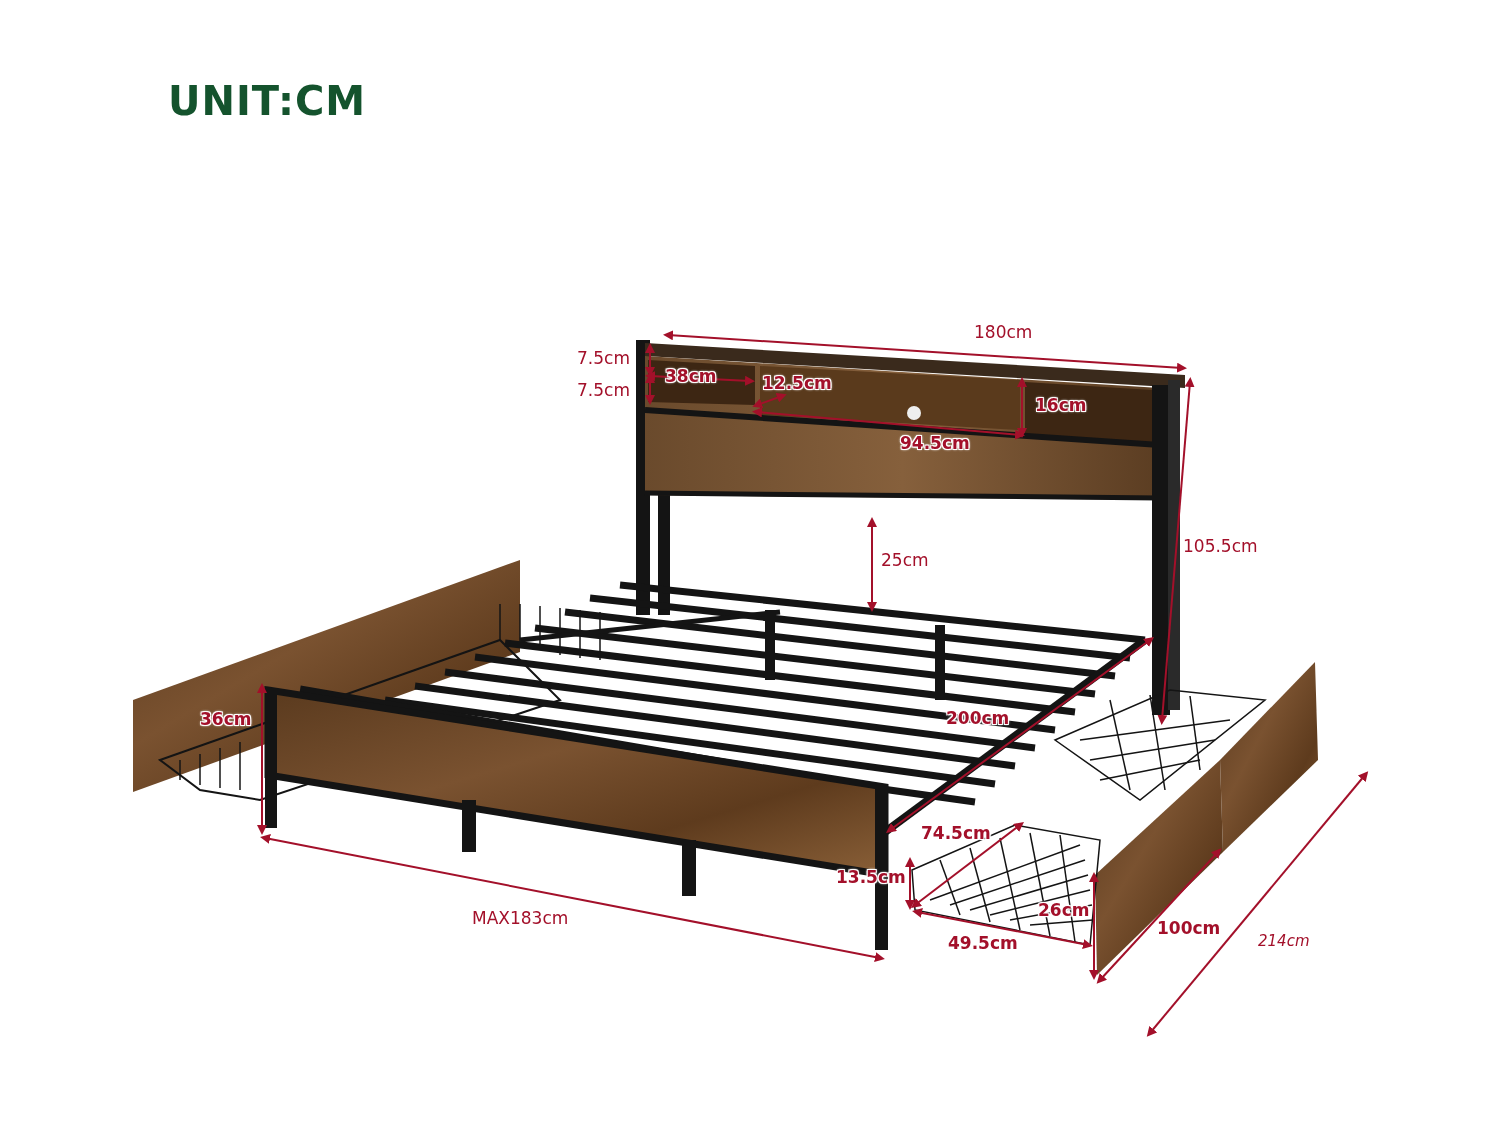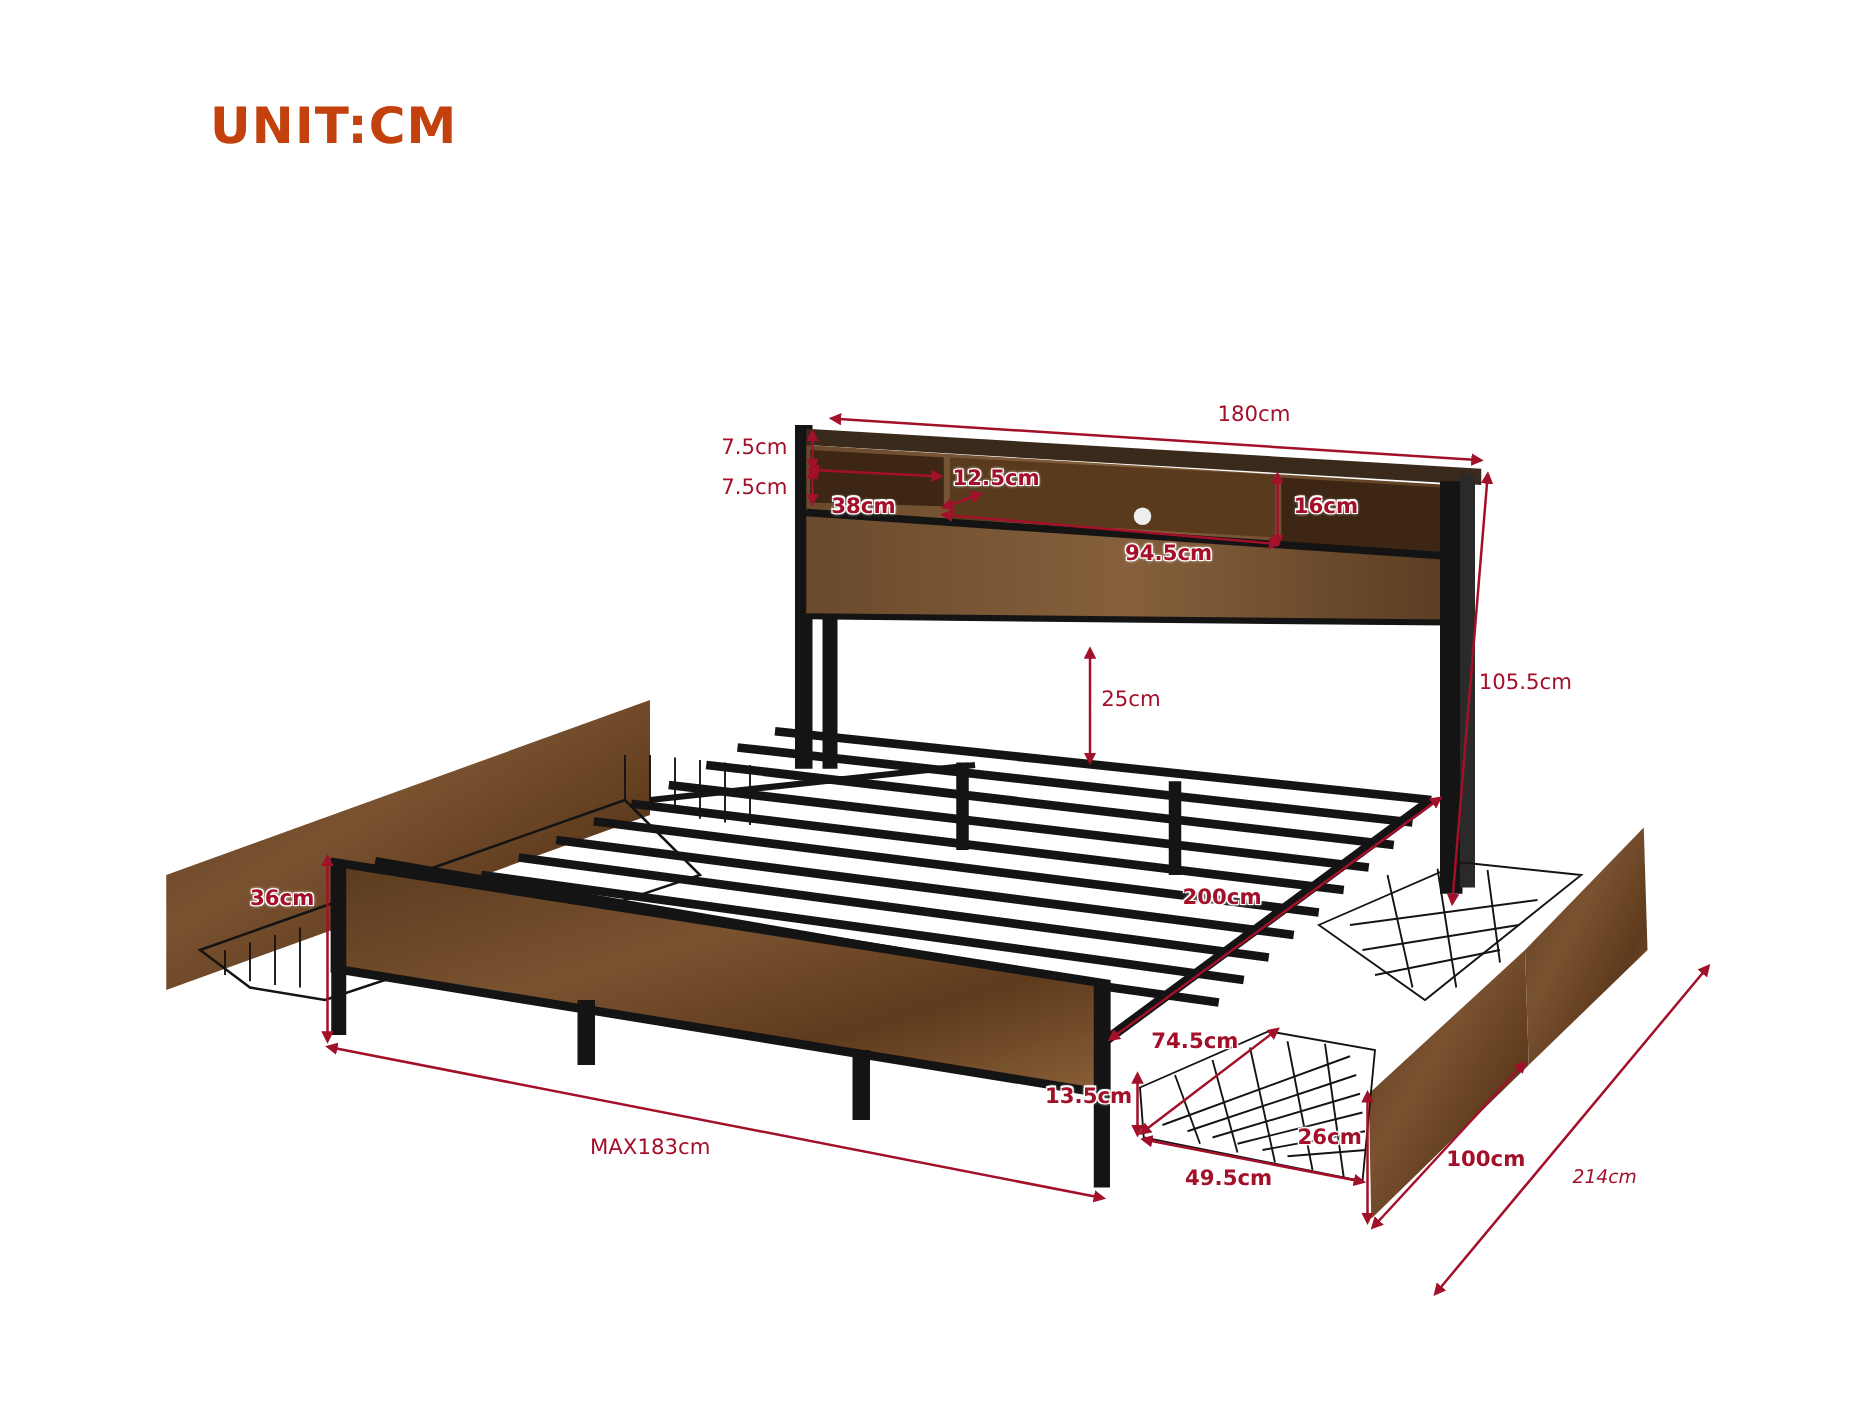--- a/index.html
+++ b/index.html
@@ -1,17 +1,17 @@
 <!DOCTYPE html>
 <html><head>
   <meta charset="utf-8">
   <style>
     html, body { margin: 0; padding: 0; background: #ffffff; }
     body { width: 1500px; height: 1125px; position: relative; overflow: hidden; font-family: "DejaVu Sans", sans-serif; }
-    .unit-title { position: absolute; left: 168px; top: 78px; font-size: 40px; font-weight: bold; color: #c2410c; letter-spacing: 1px; font-family: "DejaVu Sans", sans-serif; }
+    .unit-title { position: absolute; left: 168px; top: 78px; font-size: 40px; font-weight: bold; color: #14532d; letter-spacing: 1px; font-family: "DejaVu Sans", sans-serif; }
     svg.scene { position: absolute; left: 0; top: 0; }
     .lbl { position: absolute; color: #a3102a; font-size: 17px; white-space: nowrap; font-family: "DejaVu Sans", sans-serif; }
     .lbl.bold { font-weight: bold; }
     .lbl.halo { text-shadow: 0 0 3px #fff, 0 0 3px #fff, 1px 1px 0 #fff, -1px -1px 0 #fff, 1px -1px 0 #fff, -1px 1px 0 #fff; }
   </style>
 </head>
 <body>
 
 <div class="unit-title">UNIT:CM</div>
 
@@ -136,21 +136,21 @@
     <line x1="917" y1="912" x2="1088" y2="945" marker-start="url(#arr)" marker-end="url(#arr)"></line>
     <line x1="1094" y1="877" x2="1094" y2="975" marker-start="url(#arr)" marker-end="url(#arr)"></line>
     <line x1="1100" y1="980" x2="1218" y2="852" marker-start="url(#arr)" marker-end="url(#arr)"></line>
     <line x1="1150" y1="1033" x2="1365" y2="775" marker-start="url(#arr)" marker-end="url(#arr)"></line>
   </g>
 </svg>
 
 <div class="lbl" style="left:950px; top:322px;margin-left:24px;">180cm</div>
 <div class="lbl" style="left:577px; top:348px;">7.5cm</div>
 <div class="lbl" style="left:577px; top:380px;">7.5cm</div>
-<div class="lbl bold halo" style="left:665px; top:395px;text-align:center;">38cm</div>
+<div class="lbl bold halo" style="left:665px; top:366px;text-align:center;">38cm</div>
 <div class="lbl bold halo" style="left:762px; top:373px;">12.5cm</div>
 <div class="lbl bold halo" style="left:1035px; top:395px;">16cm</div>
 <div class="lbl bold halo" style="left:852px; top:433px;margin-left:48px;">94.5cm</div>
 <div class="lbl" style="left:1183px; top:536px;">105.5cm</div>
 <div class="lbl" style="left:881px; top:550px;">25cm</div>
 <div class="lbl bold halo" style="left:946px; top:708px;">200cm</div>
 <div class="lbl bold halo" style="left:200px; top:709px;">36cm</div>
 <div class="lbl" style="left:472px; top:908px;">MAX183cm</div>
 <div class="lbl bold halo" style="left:921px; top:823px;">74.5cm</div>
 <div class="lbl bold halo" style="left:836px; top:867px;">13.5cm</div>

